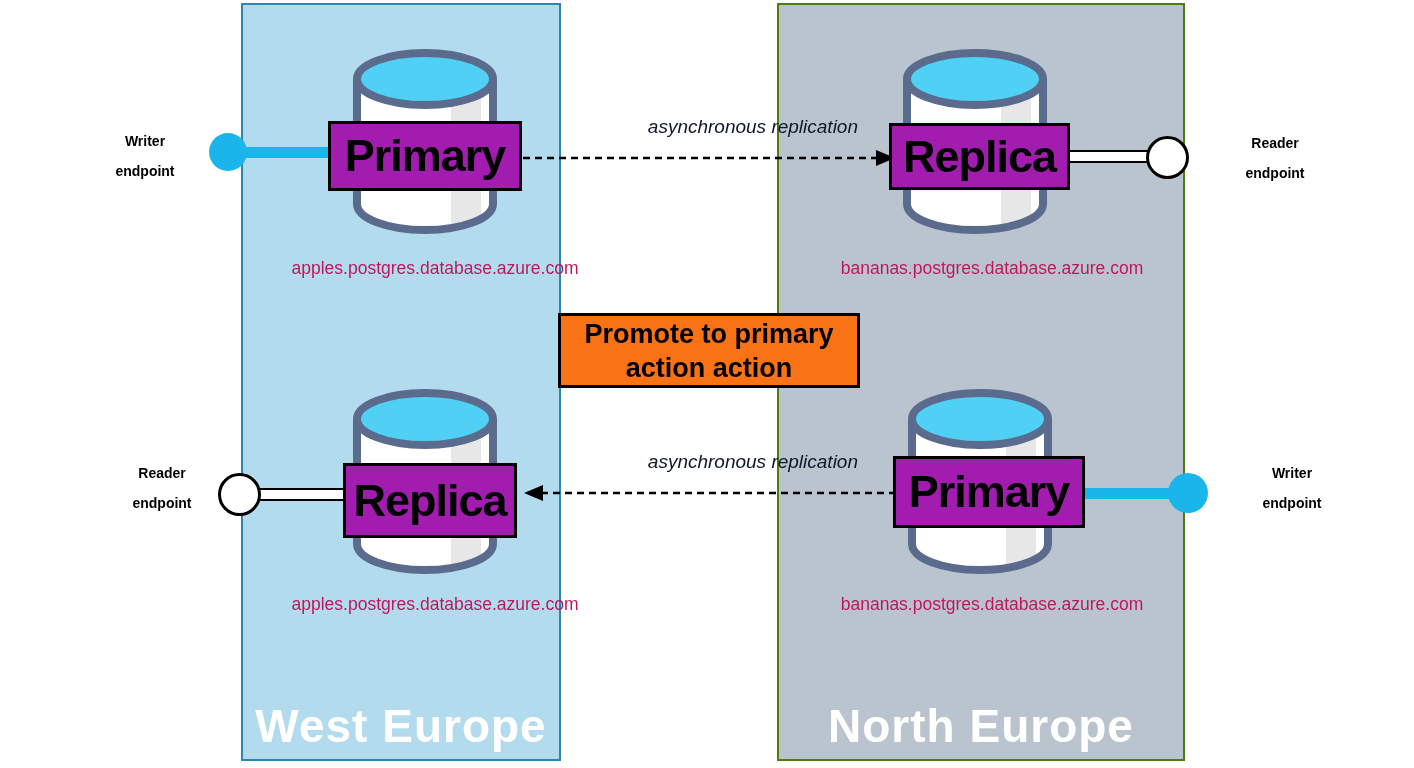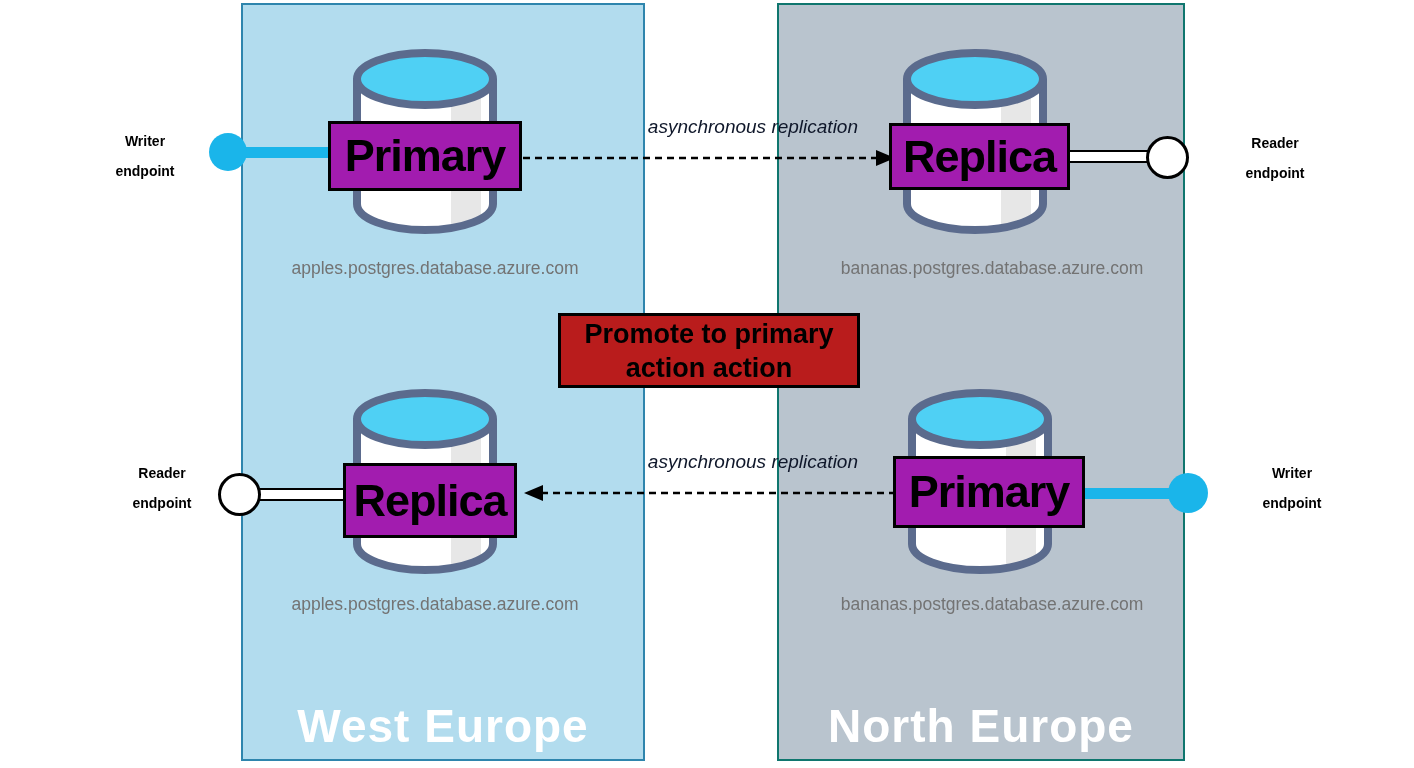--- a/index.html
+++ b/index.html
@@ -2,22 +2,22 @@
 <html><head>
 <meta charset="utf-8">
 <style>
   html,body{margin:0;padding:0;background:#ffffff;}
   .canvas{
     position:relative;width:1414px;height:768px;background:#ffffff;overflow:hidden;
     font-family:"Liberation Sans",sans-serif;color:#000;
   }
   
   .region{position:absolute;top:3px;height:758px;box-sizing:border-box;z-index:1;}
-  .region-west{left:241px;width:404px;background:#b2dcee;border:2px solid #2e85ad;}
-  .region-north{left:777px;width:408px;background:#b9c4ce;border:2px solid #0f766e;}
+  .region-west{left:241px;width:320px;background:#b2dcee;border:2px solid #2e85ad;}
+  .region-north{left:777px;width:408px;background:#b9c4ce;border:2px solid #4d7c0f;}
   .region-label{
     position:absolute;bottom:6px;left:0;width:100%;text-align:center;
     font-size:46px;font-weight:bold;color:#ffffff;letter-spacing:1px;
   }
   
   .db{position:absolute;width:150px;height:192px;z-index:2;}
   .db-top-west{left:350px;top:46px;}
   .db-top-north{left:900px;top:46px;}
   .db-bottom-west{left:350px;top:386px;}
   .db-bottom-north{left:905px;top:386px;}
@@ -35,30 +35,30 @@
   .writer-line{position:absolute;background:#1ab5ea;z-index:5;}
   .writer-dot{position:absolute;background:#1ab5ea;border-radius:50%;z-index:5;}
   .reader-line{position:absolute;background:#ffffff;border:2px solid #000;box-sizing:border-box;z-index:5;}
   .reader-circle{position:absolute;background:#ffffff;border:3px solid #000;border-radius:50%;box-sizing:border-box;z-index:5;}
   
   .ep-label{
     position:absolute;text-align:center;font-weight:bold;font-size:14px;line-height:30px;z-index:3;
   }
   
   .host{
-    position:absolute;width:330px;text-align:center;font-size:17.5px;color:#737373;z-index:3;white-space:nowrap;
+    position:absolute;width:330px;text-align:center;font-size:17.5px;color:#be185d;z-index:3;white-space:nowrap;
   }
   
   .arrow{position:absolute;z-index:4;}
   .repl-label{
     position:absolute;width:300px;text-align:right;font-style:italic;font-size:19px;color:#0f172a;z-index:4;white-space:nowrap;
   }
   
   .action-box{
-    position:absolute;left:558px;top:313px;width:302px;height:75px;background:#b91c1c;
+    position:absolute;left:558px;top:313px;width:302px;height:75px;background:#f97316;
     border:3px solid #000;box-sizing:border-box;z-index:8;
     display:flex;flex-direction:column;align-items:center;justify-content:center;
     font-weight:bold;font-size:27px;line-height:34px;text-align:center;
   }
 </style>
 </head>
 <body>
 
 <div class="canvas">
 

